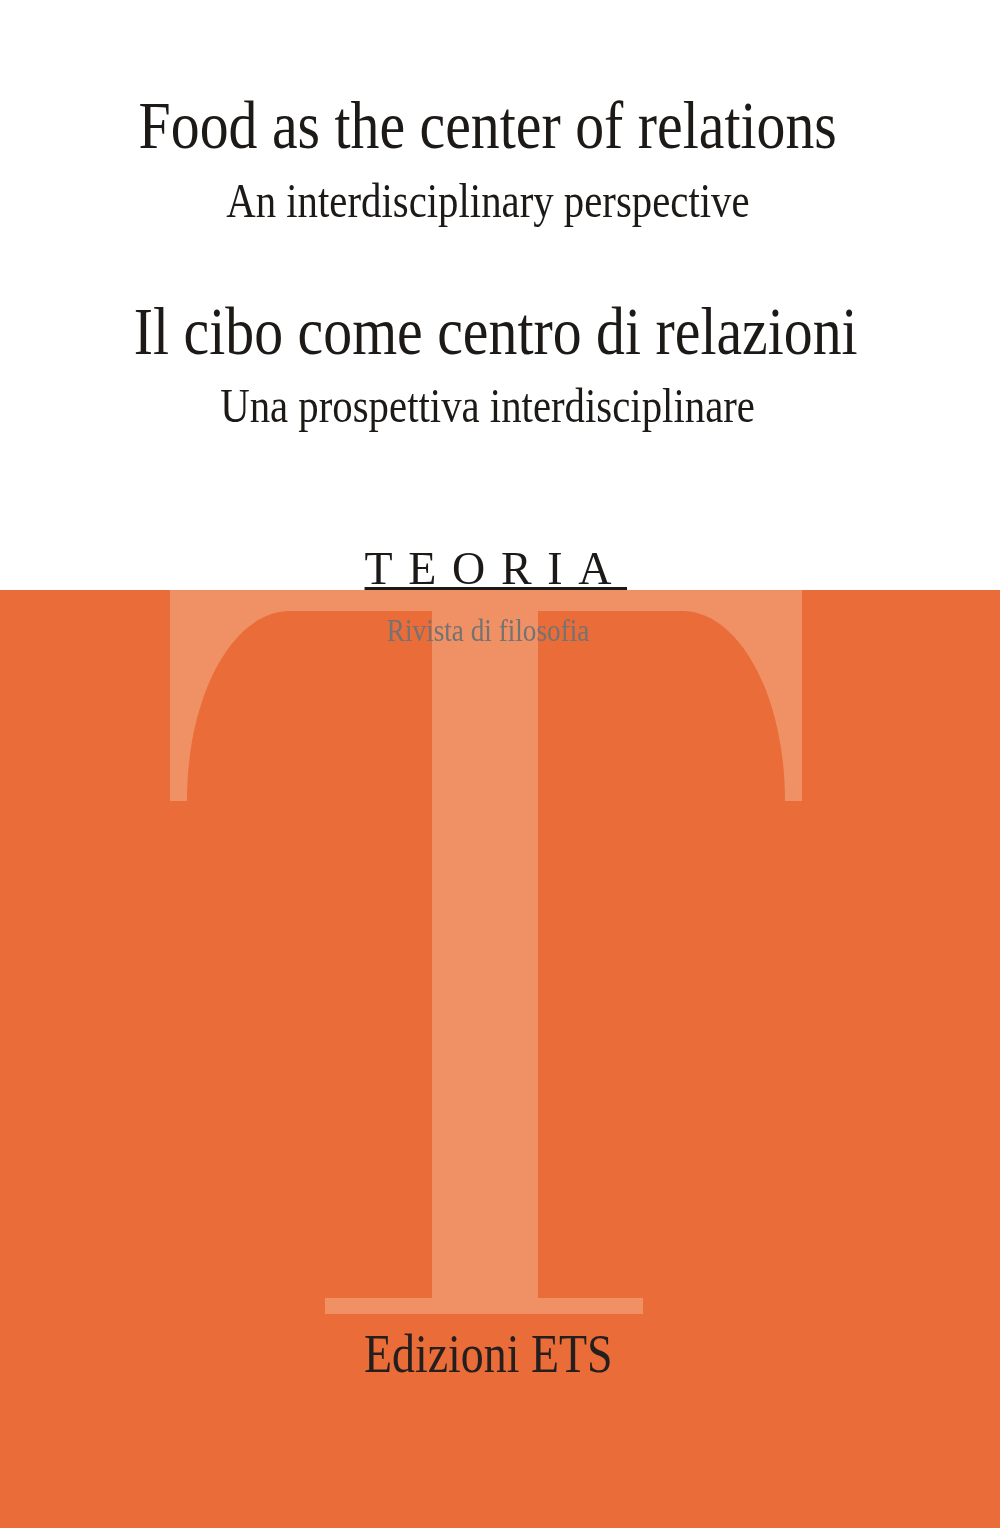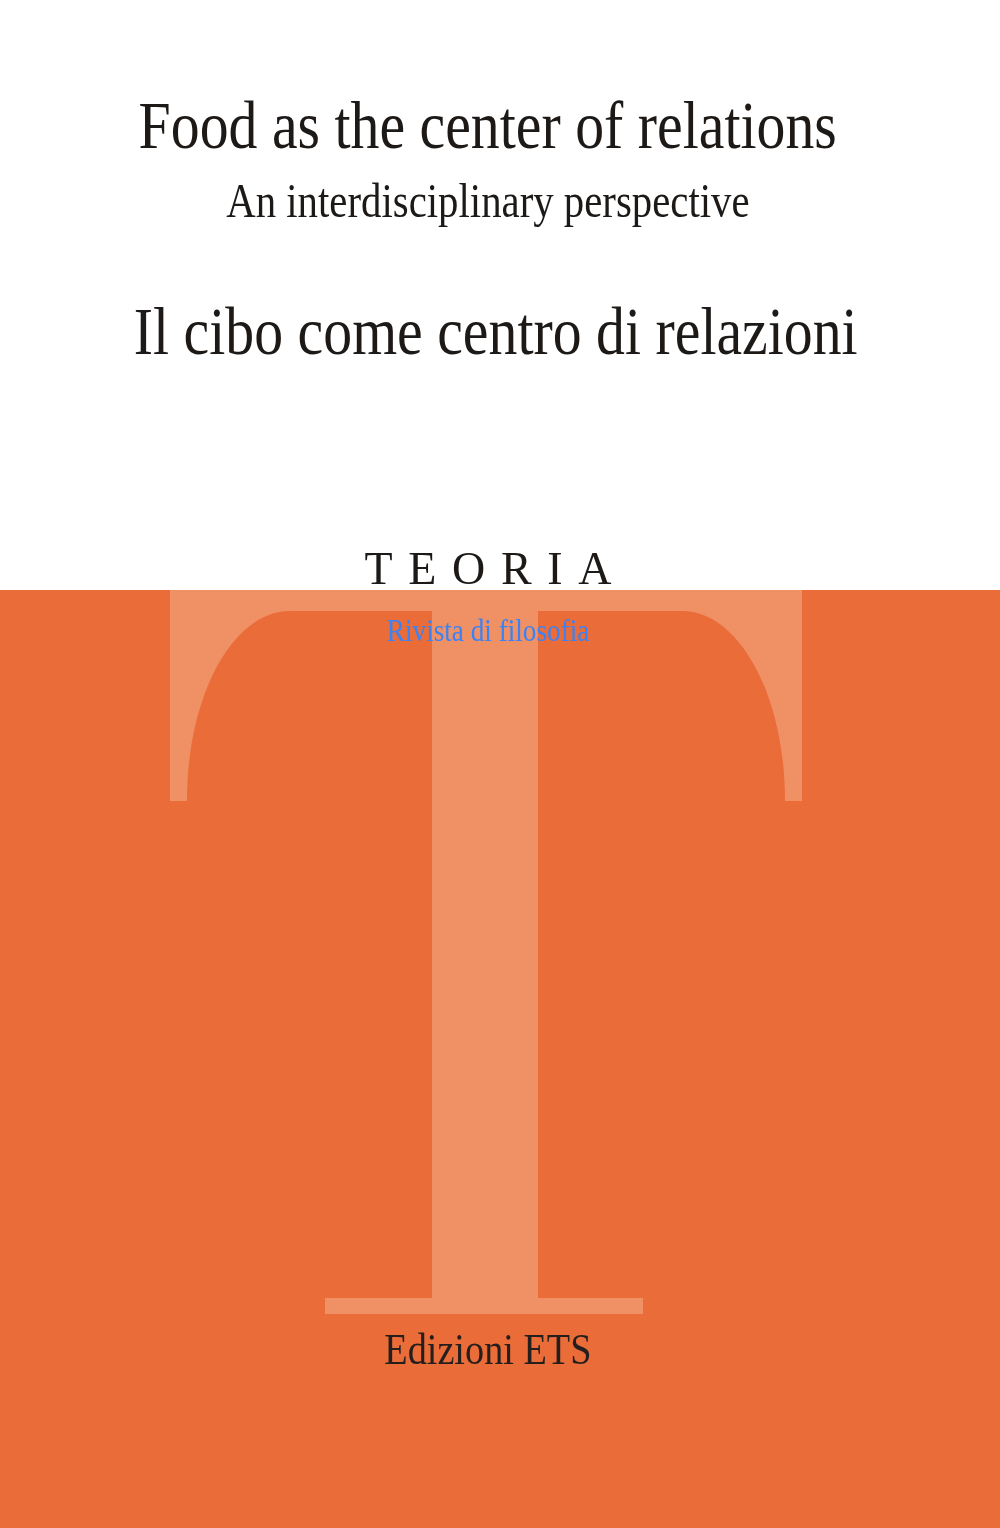--- a/index.html
+++ b/index.html
@@ -24,53 +24,56 @@
   .line{
     position:absolute;left:0;width:976px;
     text-align:center;white-space:nowrap;
     color:var(--c-ink);line-height:1;
   }
   .cond{display:inline-block;transform:scaleX(0.85);transform-origin:50% 50%;}
   .title-main{top:91px;font-size:68px;}
   .title-sub{top:177px;font-size:48px;}
   .title-main-it{top:297px;font-size:68px;margin-left:8px;}
   .title-sub-it{top:382px;font-size:48px;}
-  .teoria{top:546px;font-size:46px;}
+  .teoria{top:546px;font-size:46px;text-decoration:underline;}
   .teoria .sp{letter-spacing:.34em;margin-right:-.34em;}
   .orange-panel{
     position:absolute;left:0;top:590px;
     width:1000px;height:938px;
     background:var(--c-orange);
   }
   .t-svg{position:absolute;left:0;top:0;display:block;}
   .t-glyph{fill:var(--c-orange-light);}
   .journal-sub{
     position:absolute;left:0;top:614px;width:976px;
-    text-align:center;color:#3b82f6;
+    text-align:center;color:#737373;
     font-size:32px;line-height:33px;white-space:nowrap;
   }
-  .publisher{top:1327px;font-size:45px;color:#241f1d;}
+  .publisher{top:1327px;font-size:54px;color:#241f1d;}
 </style>
 </head>
 <body>
 
 <div class="cover">
 
   <div class="line title-main">
     <span class="cond">Food as the center of relations</span>
   </div>
 
   <div class="line title-sub">
     <span class="cond">An interdisciplinary perspective</span>
   </div>
 
   <div class="line title-main-it">
     <span class="cond">Il cibo come centro di relazioni</span>
   </div>
 
+  <div class="line title-sub-it">
+    <span class="cond">Una prospettiva interdisciplinare</span>
+  </div>
 
   <div class="line teoria">
     <span class="sp">TEORIA</span>
   </div>
 
   <div class="orange-panel">
     <svg class="t-svg" width="1000" height="938" viewBox="0 0 1000 938" aria-hidden="true">
       <path class="t-glyph" d="M170 0 H802 V211 H785 C785 105 739 21 682 21 H538 V708 H643 V724 H325 V708 H432 V21 H290 C233 21 187 105 187 211 H170 Z"></path>
     </svg>
   </div>

